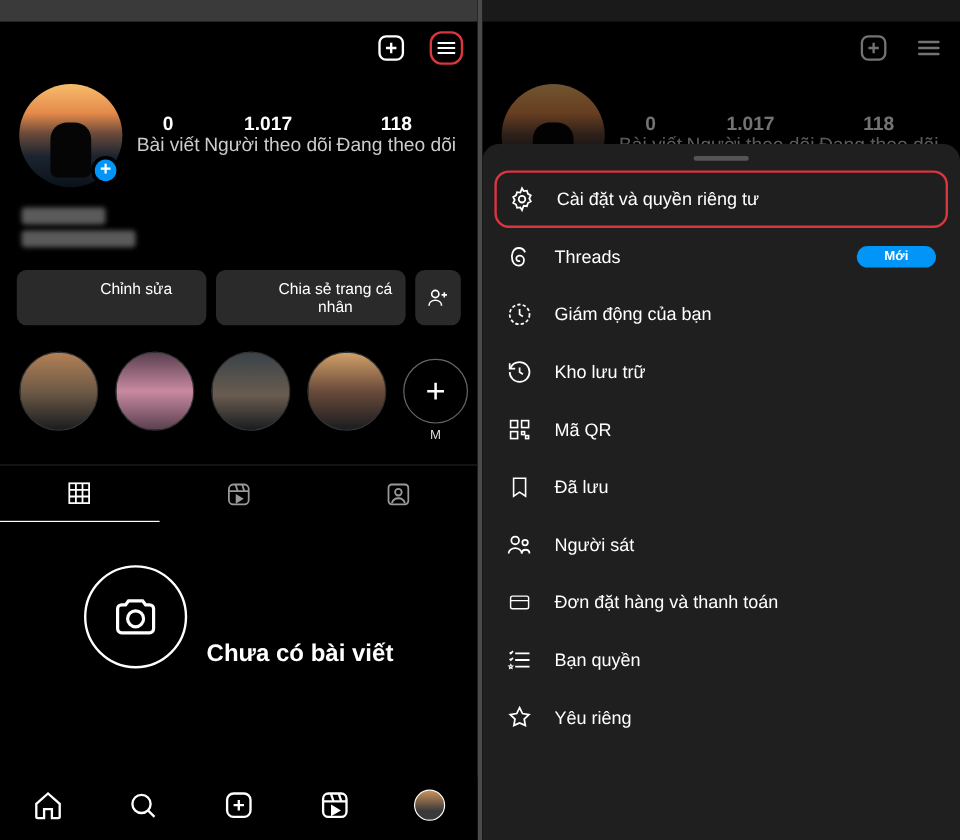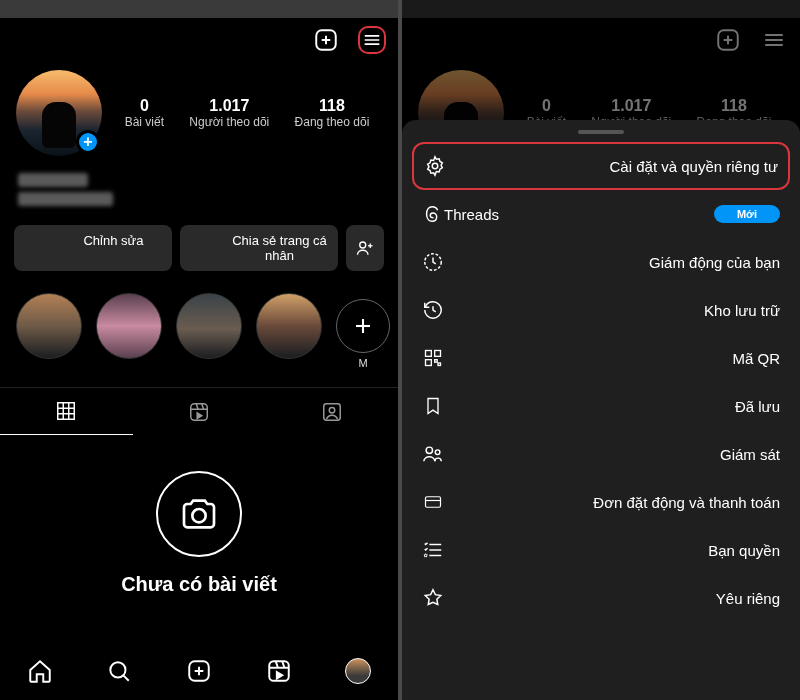--- a/index.html
+++ b/index.html
@@ -47,21 +47,21 @@
   .silh { width: 34px; height: 46px; background:#050505; border-radius: 14px 14px 6px 6px; margin-bottom:8px; }
   .add-badge {
     position:absolute; bottom:2px; right:2px;
     width:24px; height:24px; border-radius:50%;
     background:#0095f6; border:3px solid #000;
     display:flex; align-items:center; justify-content:center;
     color:#fff; font-size:16px; font-weight:bold;
   }
   .stats { flex:1; display:flex; justify-content:space-around; text-align:center; }
   .stat-num { font-size:16px; font-weight:600; }
-  .stat-lbl { font-size:12px; color:#ccc; }
+  .stat-lbl { font-size:16px; color:#ccc; }
   .bio { padding: 4px 18px 10px 18px; }
   .bio-line {
     height: 14px; margin: 5px 0; border-radius: 3px;
     background: #5a5a5a; filter: blur(2px);
   }
   .bio-line.w1 { width: 70px; } .bio-line.w2 { width: 95px; }
   .actions { display:flex; gap:8px; padding: 4px 14px; }
   .btn {
     background:#2a2a2a; border-radius:8px; padding:8px 0;
     font-size:13px; text-align:center; cursor:pointer;
@@ -81,21 +81,21 @@
   .hl-wrap { text-align:center; font-size:11px; color:#ddd; }
   .tabs {
     display:flex; border-top:1px solid #222; margin-top:12px;
   }
   .tab {
     flex:1; display:flex; justify-content:center; align-items:center;
     padding:12px 0; cursor:pointer;
   }
   .tab.active { border-bottom:1.5px solid #fff; }
   .empty {
-    display:flex; flex-direction:column; align-items:center; justify-content:center;
+    display:flex; align-items:flex-end; justify-content:center;
     padding: 36px 0 20px 0; gap:16px;
   }
   .camera-circle {
     width:86px; height:86px; border:2.5px solid #fff; border-radius:50%;
     display:flex; align-items:center; justify-content:center;
   }
   .empty-text { font-size:20px; font-weight:600; }
   .navbar {
     position:absolute; bottom:0; left:0; right:0;
     display:flex; justify-content:space-around; align-items:center;
@@ -109,22 +109,22 @@
   
   .sheet {
     position:absolute; left:0; right:0; bottom:0;
     height: 580px; background:#1f1f1f;
     border-top-left-radius:14px; border-top-right-radius:14px;
     z-index: 5;
     padding-top:10px;
   }
   .grab { width:46px; height:4px; background:#555; border-radius:3px; margin:0 auto 8px auto; }
   .menu-item {
-    display:flex; align-items:center; 
-    padding: 13px 20px; font-size:15px; cursor:pointer;justify-content:space-between;
+    display:flex; align-items:center; gap:18px;
+    padding: 13px 20px; font-size:15px; cursor:pointer;
   }
   .menu-item.hl-red {
     border:2px solid #d9363e; border-radius:12px;
     margin: 0 10px; padding: 11px 10px;
   }
   .menu-icon { width:22px; height:22px; display:flex; align-items:center; justify-content:center; flex-shrink:0;}
   .badge {
     margin-left:auto; background:#0095f6; color:#fff;
     font-size:11px; font-weight:600; padding:3px 23px;
     border-radius:11px;
@@ -390,31 +390,31 @@
 
     <div class="menu-item">
       <span class="menu-icon">
         <svg width="22" height="22" viewBox="0 0 24 24" fill="none" stroke="#fff" stroke-width="1.6">
             <circle cx="8" cy="8" r="3.5"></circle>
             <circle cx="17" cy="10" r="2.5"></circle>
             <path d="M2 20c0-3 3-5 6-5s6 2 6 5"></path>
             <path d="M14 20c0-2 1.5-3.5 3.5-3.5S21 18 21 20"></path>
           </svg>
       </span>
-      <span>Giám sát</span>
+      <span>Người sát</span>
     </div>
 
     <div class="menu-item">
       <span class="menu-icon">
         <svg width="22" height="18" viewBox="0 0 24 24" fill="none" stroke="#fff" stroke-width="1.6">
             <rect x="2" y="5" width="20" height="14" rx="2"></rect>
             <line x1="2" y1="10" x2="22" y2="10"></line>
           </svg>
       </span>
-      <span>Đơn đặt động và thanh toán</span>
+      <span>Đơn đặt hàng và thanh toán</span>
     </div>
 
     <div class="menu-item">
       <span class="menu-icon">
         <svg width="22" height="22" viewBox="0 0 24 24" fill="none" stroke="#fff" stroke-width="1.6">
             <line x1="8" y1="6" x2="21" y2="6"></line>
             <line x1="8" y1="12" x2="21" y2="12"></line>
             <line x1="8" y1="18" x2="21" y2="18"></line>
             <path d="M3 5l1 1 2-2"></path>
             <path d="M3 11l1 1 2-2"></path>

